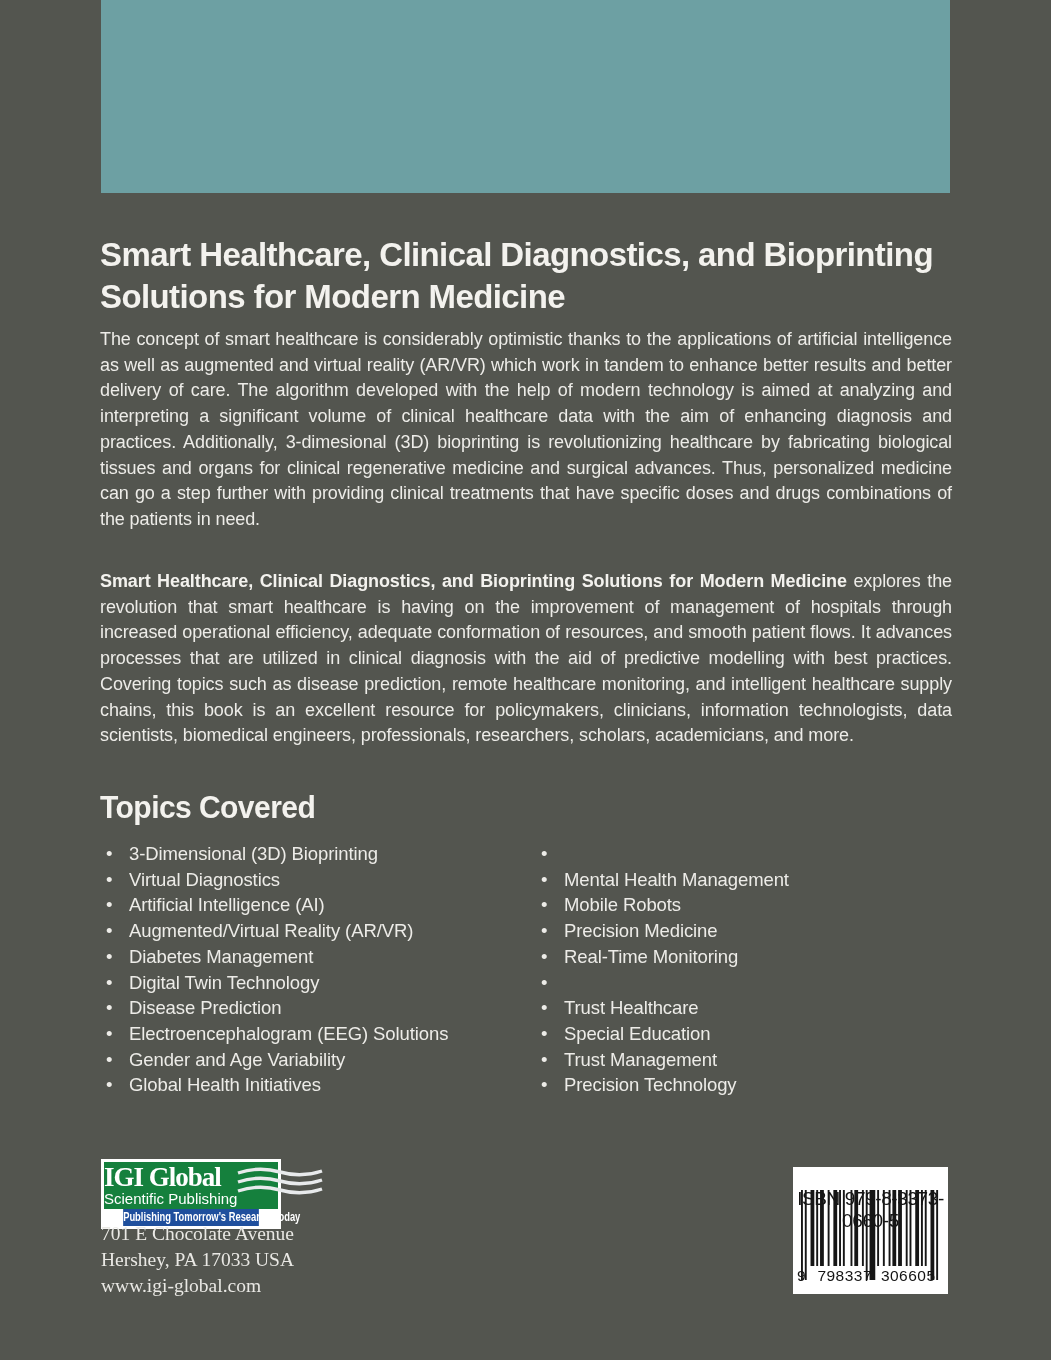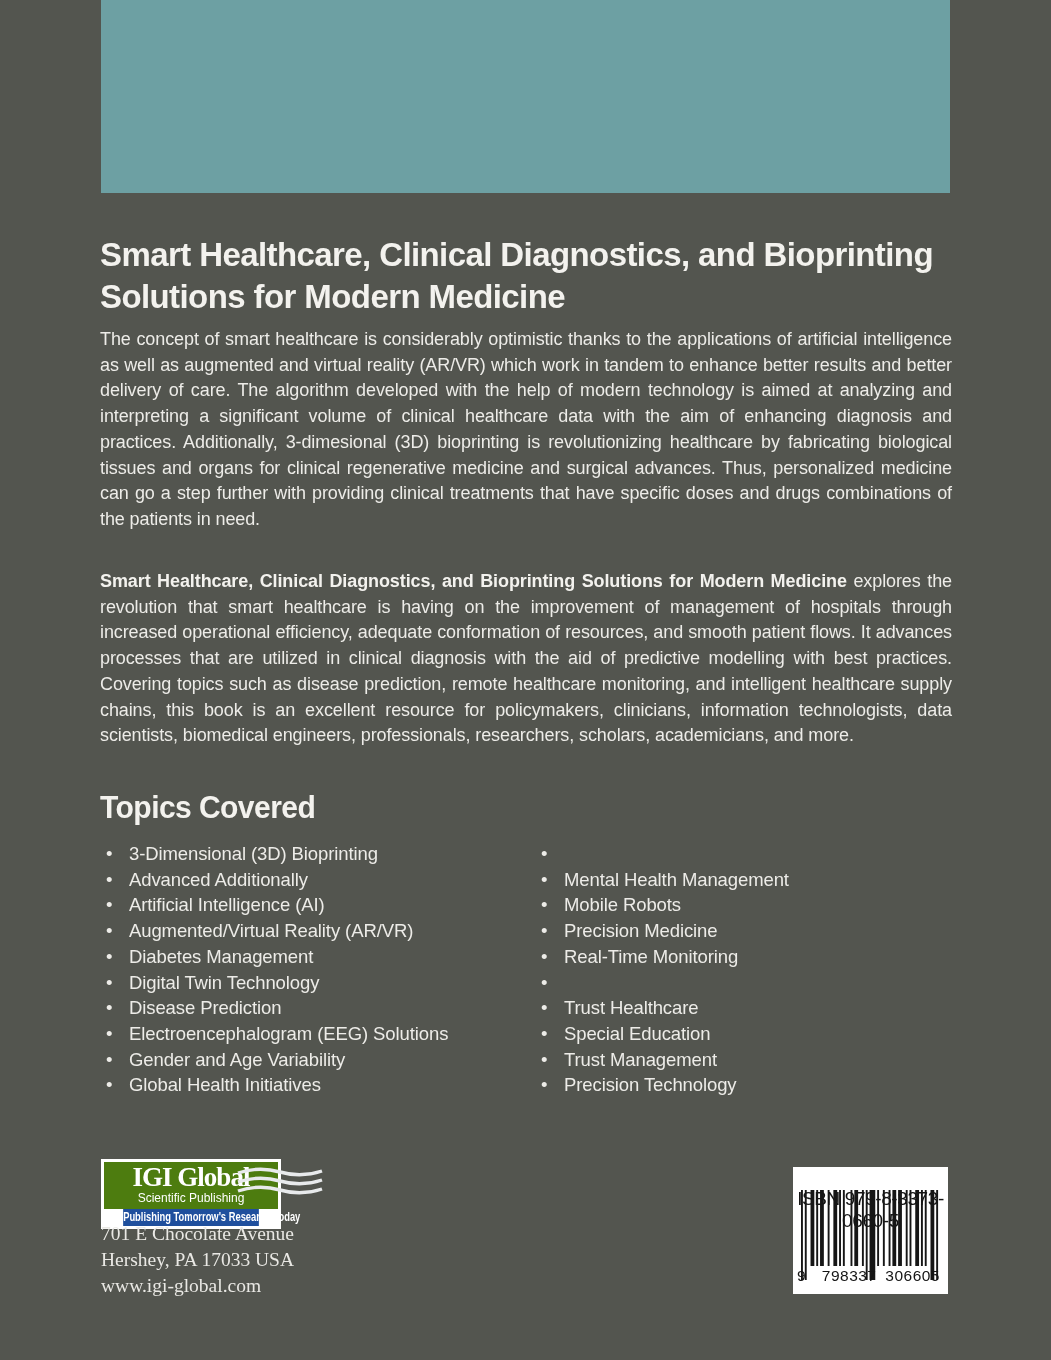--- a/index.html
+++ b/index.html
@@ -29,36 +29,36 @@
   .topics-list{
     position:absolute;top:841px;width:430px;margin:0;padding:0;list-style:none;
     color:#edece8;font-size:18.5px;line-height:25.7px;letter-spacing:-0.1px;
   }
   #topics-left{left:100px;}
   #topics-right{left:535px;}
   .topics-list li{display:flex;}
   .bullet{flex:0 0 29px;padding-left:6px;box-sizing:border-box;}
   
   .logo{position:absolute;left:101px;top:1159px;width:180px;background:#ffffff;padding:3px;box-sizing:border-box;}
-  .logo-main{background:#4d7c0f;text-align:center;padding:2px 0 1px;}
+  .logo-main{background:#15803d;text-align:left;padding:2px 0 1px;}
   .logo-name{font-family:"Liberation Serif",serif;font-weight:bold;color:#fff;font-size:27px;line-height:27px;letter-spacing:-1px;display:block;}
-  .logo-sub{display:block;color:#fff;font-size:12px;line-height:15px;padding-bottom:2px;}
+  .logo-sub{display:block;color:#fff;font-size:15px;line-height:15px;padding-bottom:2px;}
   .logo-tag{background:#1f4f9d;color:#fff;font-weight:bold;font-size:12px;line-height:17px;text-align:center;white-space:nowrap;transform:scaleX(0.78);transform-origin:center;}
   .logo-waves{position:absolute;left:237px;top:1167px;}
   .address{position:absolute;left:101px;top:1221px;color:#e9e8e4;font-size:19.5px;line-height:26px;font-family:Liberation Serif, serif;}
   
   .barcode{position:absolute;left:793px;top:1167px;width:155px;height:127px;background:#ffffff;}
   .isbn-label{color:#141414;font-size:19px;letter-spacing:-0.4px;text-align:center;padding-top:21px;}
   .bars-wrap{position:absolute;left:8px;top:23px;width:139px;height:95px;}
   .barcode-digits{
     position:absolute;left:4px;right:8px;top:100px;height:20px;
     display:flex;align-items:flex-start;color:#141414;font-size:15.5px;letter-spacing:0.5px;
   }
   .barcode-digits .d-first{flex:0 0 16px;}
-  .barcode-digits .d-group{flex:1;text-align:right;}
+  .barcode-digits .d-group{flex:1;text-align:center;}
 </style>
 </head>
 <body>
 
 <div class="page">
 
   <div class="teal-panel"></div>
 
   <h1 class="book-title">Smart Healthcare, Clinical Diagnostics, and Bioprinting Solutions for Modern Medicine</h1>
 
@@ -68,21 +68,21 @@
 
   <h2 class="topics-heading">Topics Covered</h2>
 
   <ul class="topics-list" id="topics-left">
     <li>
         <span class="bullet">•</span>
         <span>3-Dimensional (3D) Bioprinting</span>
       </li>
     <li>
         <span class="bullet">•</span>
-        <span>Advanced Additionally</span>
+        <span>Virtual Diagnostics</span>
       </li>
     <li>
         <span class="bullet">•</span>
         <span>Artificial Intelligence (AI)</span>
       </li>
     <li>
         <span class="bullet">•</span>
         <span>Augmented/Virtual Reality (AR/VR)</span>
       </li>
     <li>

